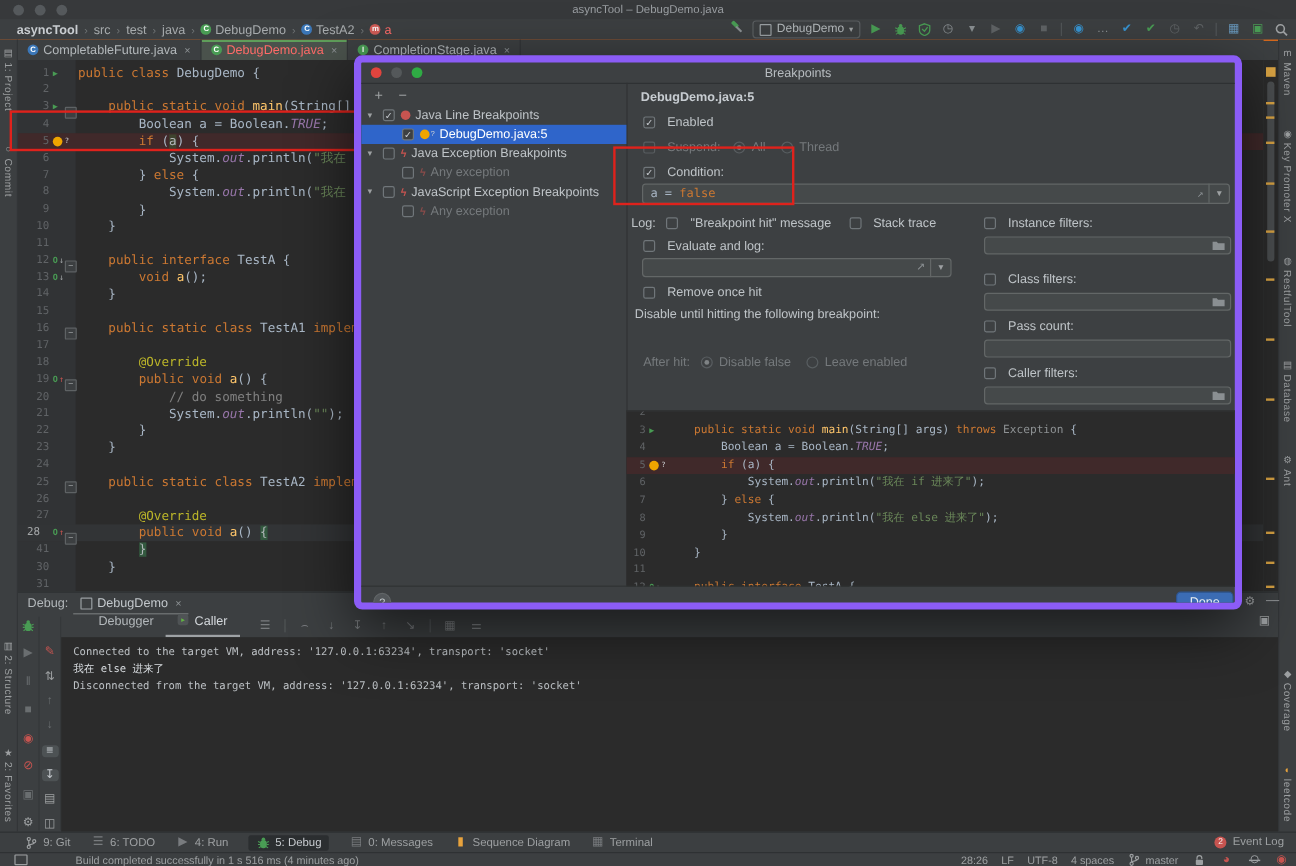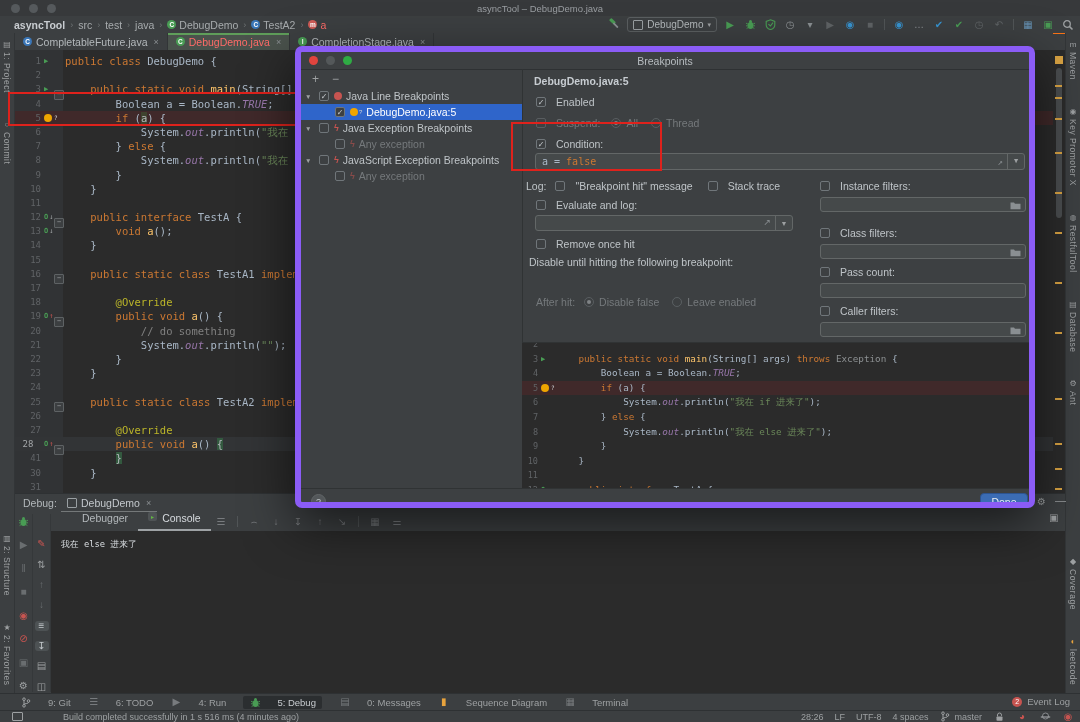--- a/index.html
+++ b/index.html
@@ -131,21 +131,21 @@
   .console{position:absolute;left:36px;top:37px;width:1014px;height:163px;background:#2b2b2b;box-sizing:border-box;
            padding:6px 0 0 10px;font:8.8px/14px "DejaVu Sans Mono",monospace;overflow:hidden}
   .conline{white-space:pre}
   .cl-cmd{color:#8a8e91;background:#3b3e40}
   .cl-sys{color:#bcc0c4}
   .cl-out{color:#dbdfe3}
   
   .bbar{position:absolute;left:0;top:693px;width:1080px;height:17px;background:#3c3f41;border-top:1px solid #2e3133;
         font-size:9.5px;color:#9da0a2;box-sizing:border-box}
   #bbar-items{position:absolute;left:20px;top:0;height:16px;display:flex;align-items:center;gap:17px}
-  .bitem{display:flex;align-items:center;gap:16px}
+  .bitem{display:flex;align-items:center;gap:4px}
   .bitem.active{background:#2b2e30;border-radius:2px;padding:1px 6px;color:#c8ccd0}
   #event-log{position:absolute;right:10px;top:2px;display:flex;gap:5px;align-items:center}
   .badge{width:10px;height:10px;border-radius:50%;background:#c75450;color:#fff;font-size:7px;display:flex;align-items:center;justify-content:center}
   .sbar{position:absolute;left:0;top:710px;width:1080px;height:12px;background:#3c3f41;border-top:1px solid #2e3133;
         font-size:9px;color:#9da0a2;display:flex;align-items:center;box-sizing:border-box}
   .dock{margin-left:12px;width:9px;height:7px;border:1px solid #9da0a2;border-radius:1px;flex:none}
   #sbar-msg{margin-left:40px}
   #sbar-right{position:absolute;right:6px;display:flex;gap:11px;align-items:center;height:12px}
   .sitem{display:flex;align-items:center;gap:3px}
 </style>
@@ -752,21 +752,21 @@
     </span>
     <span id="dbg-gear">⚙</span>
     <span id="dbg-min">—</span>
     <span id="dbg-layout">▣</span>
     <div id="dbg-tabs">
         <span class="dtab">
           <span>Debugger</span>
         </span>
         <span class="dtab sel">
           <span class="con-ic">▸</span>
-          <span>Console</span>
+          <span>Caller</span>
         </span>
       </div>
     <div id="dbg-toolbar">
         <span class="tbi" style="color: rgb(120, 123, 126);">☰</span>
         <span class="vsep"></span>
         <span class="tbi" style="color: rgb(120, 123, 126);">⌢</span>
         <span class="tbi" style="color: rgb(120, 123, 126);">↓</span>
         <span class="tbi" style="color: rgb(120, 123, 126);">↧</span>
         <span class="tbi" style="color: rgb(120, 123, 126);">↑</span>
         <span class="tbi" style="color: rgb(120, 123, 126);">↘</span>
@@ -794,21 +794,23 @@
         <span class="sicon" style="color: rgb(199, 84, 80);">✎</span>
         <span class="sicon" style="color: rgb(157, 160, 162);">⇅</span>
         <span class="sicon" style="color: rgb(106, 110, 112);">↑</span>
         <span class="sicon" style="color: rgb(106, 110, 112);">↓</span>
         <span class="sicon active" style="color: rgb(195, 200, 204);">≡</span>
         <span class="sicon active" style="color: rgb(195, 200, 204);">↧</span>
         <span class="sicon" style="color: rgb(157, 160, 162);">▤</span>
         <span class="sicon" style="color: rgb(157, 160, 162);">◫</span>
       </div>
     <div class="console" id="console">
+        <div class="conline"><span class="cl-sys">Connected to the target VM, address: '127.0.0.1:63234', transport: 'socket'</span></div>
         <div class="conline"><span class="cl-out">我在 else 进来了</span></div>
+        <div class="conline"><span class="cl-sys">Disconnected from the target VM, address: '127.0.0.1:63234', transport: 'socket'</span></div>
         <div class="conline"><span class="cl-sys"> </span></div>
       </div>
   </div>
 
   <div class="bbar">
     <div id="bbar-items">
         <span class="bitem">
           <span class="tbi">
             <svg width="10" height="11" viewBox="0 0 10 11">
               <circle cx="3" cy="2.2" r="1.3" fill="none" stroke="#9da0a2"></circle>

